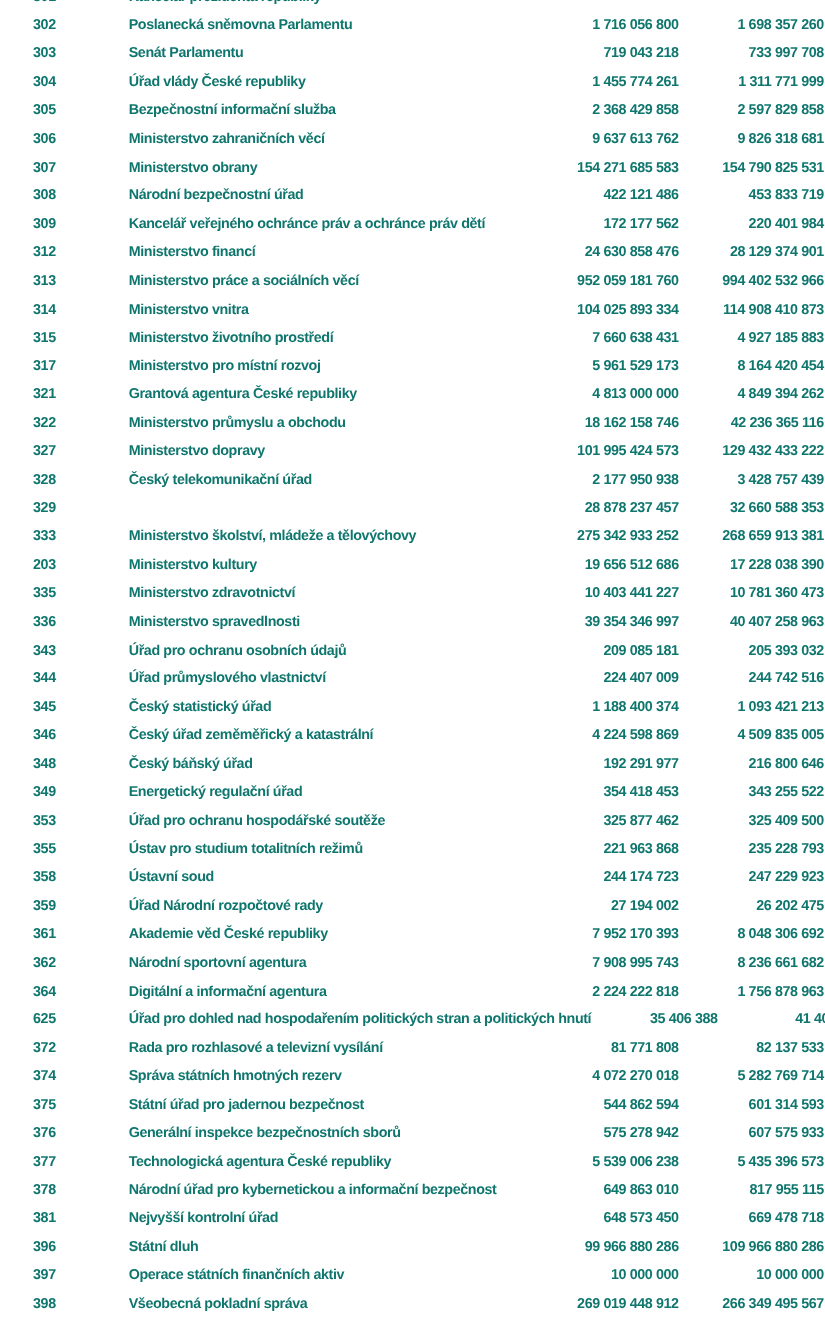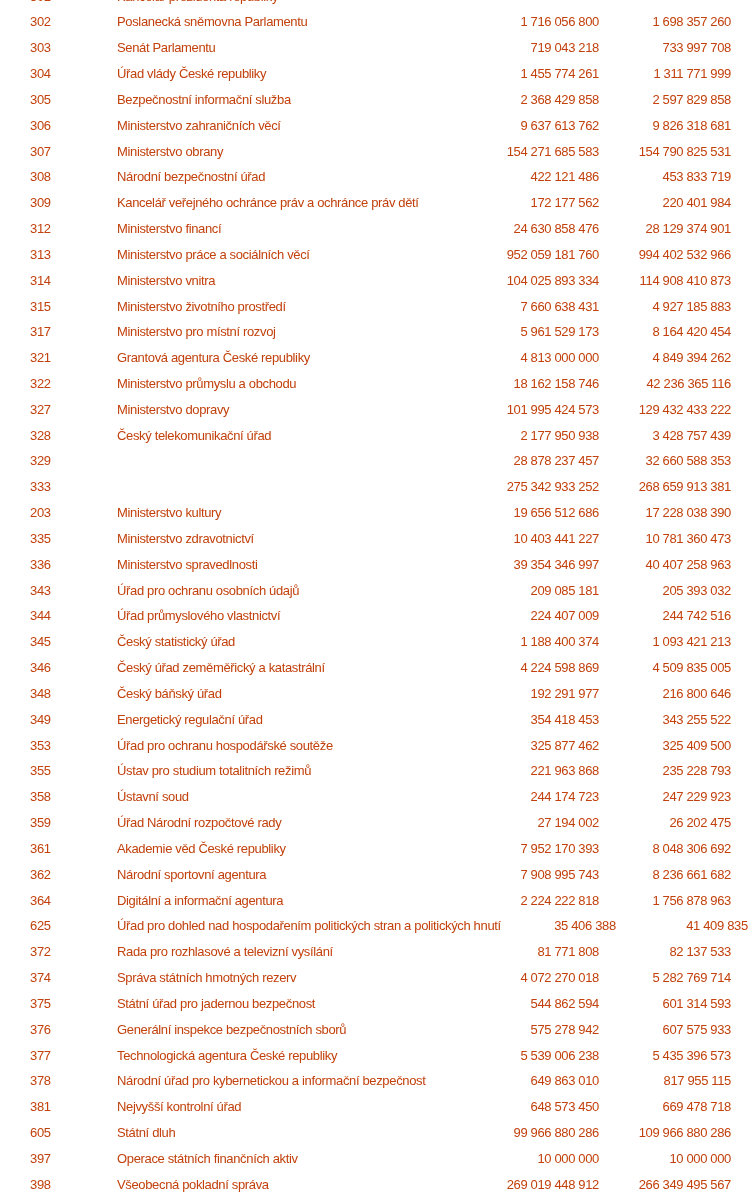--- a/index.html
+++ b/index.html
@@ -23,24 +23,24 @@
   .row {
     height: 25.83px;
     overflow: hidden;
   }
   .row-grid {
     box-sizing: border-box;
     height: 25.83px;
     display: grid;
     grid-template-columns: 30px 55px 1fr 115px 132px;
     align-items: center;
-    padding-right: 19px;
-    color: #c2410c;
+    padding-right: 1px;
+    color: #0f766e;
     font-size: 13px;
-    font-weight: normal;
+    font-weight: bold;
     letter-spacing: -0.35px;
     white-space: nowrap;
   }
   .row.partial {
     height: 9px;
   }
   .row.partial .row-grid {
     margin-top: -16.5px;
   }
   .cell-code {
@@ -213,20 +213,21 @@
     <div class="row">
     <div class="row-grid">
       <span class="cell-code">329</span>
       <span class="cell-num1">28 878 237 457</span>
       <span class="cell-num2">32 660 588 353</span>
     </div>
   </div>
     <div class="row">
     <div class="row-grid">
       <span class="cell-code">333</span>
+      <span class="cell-name">Ministerstvo školství, mládeže a tělovýchovy</span>
       <span class="cell-num1">275 342 933 252</span>
       <span class="cell-num2">268 659 913 381</span>
     </div>
   </div>
     <div class="row">
     <div class="row-grid">
       <span class="cell-code">203</span>
       <span class="cell-name">Ministerstvo kultury</span>
       <span class="cell-num1">19 656 512 686</span>
       <span class="cell-num2">17 228 038 390</span>
@@ -411,21 +412,21 @@
     <div class="row">
     <div class="row-grid">
       <span class="cell-code">381</span>
       <span class="cell-name">Nejvyšší kontrolní úřad</span>
       <span class="cell-num1">648 573 450</span>
       <span class="cell-num2">669 478 718</span>
     </div>
   </div>
     <div class="row">
     <div class="row-grid">
-      <span class="cell-code">605</span>
+      <span class="cell-code">396</span>
       <span class="cell-name">Státní dluh</span>
       <span class="cell-num1">99 966 880 286</span>
       <span class="cell-num2">109 966 880 286</span>
     </div>
   </div>
     <div class="row">
     <div class="row-grid">
       <span class="cell-code">397</span>
       <span class="cell-name">Operace státních finančních aktiv</span>
       <span class="cell-num1">10 000 000</span>

